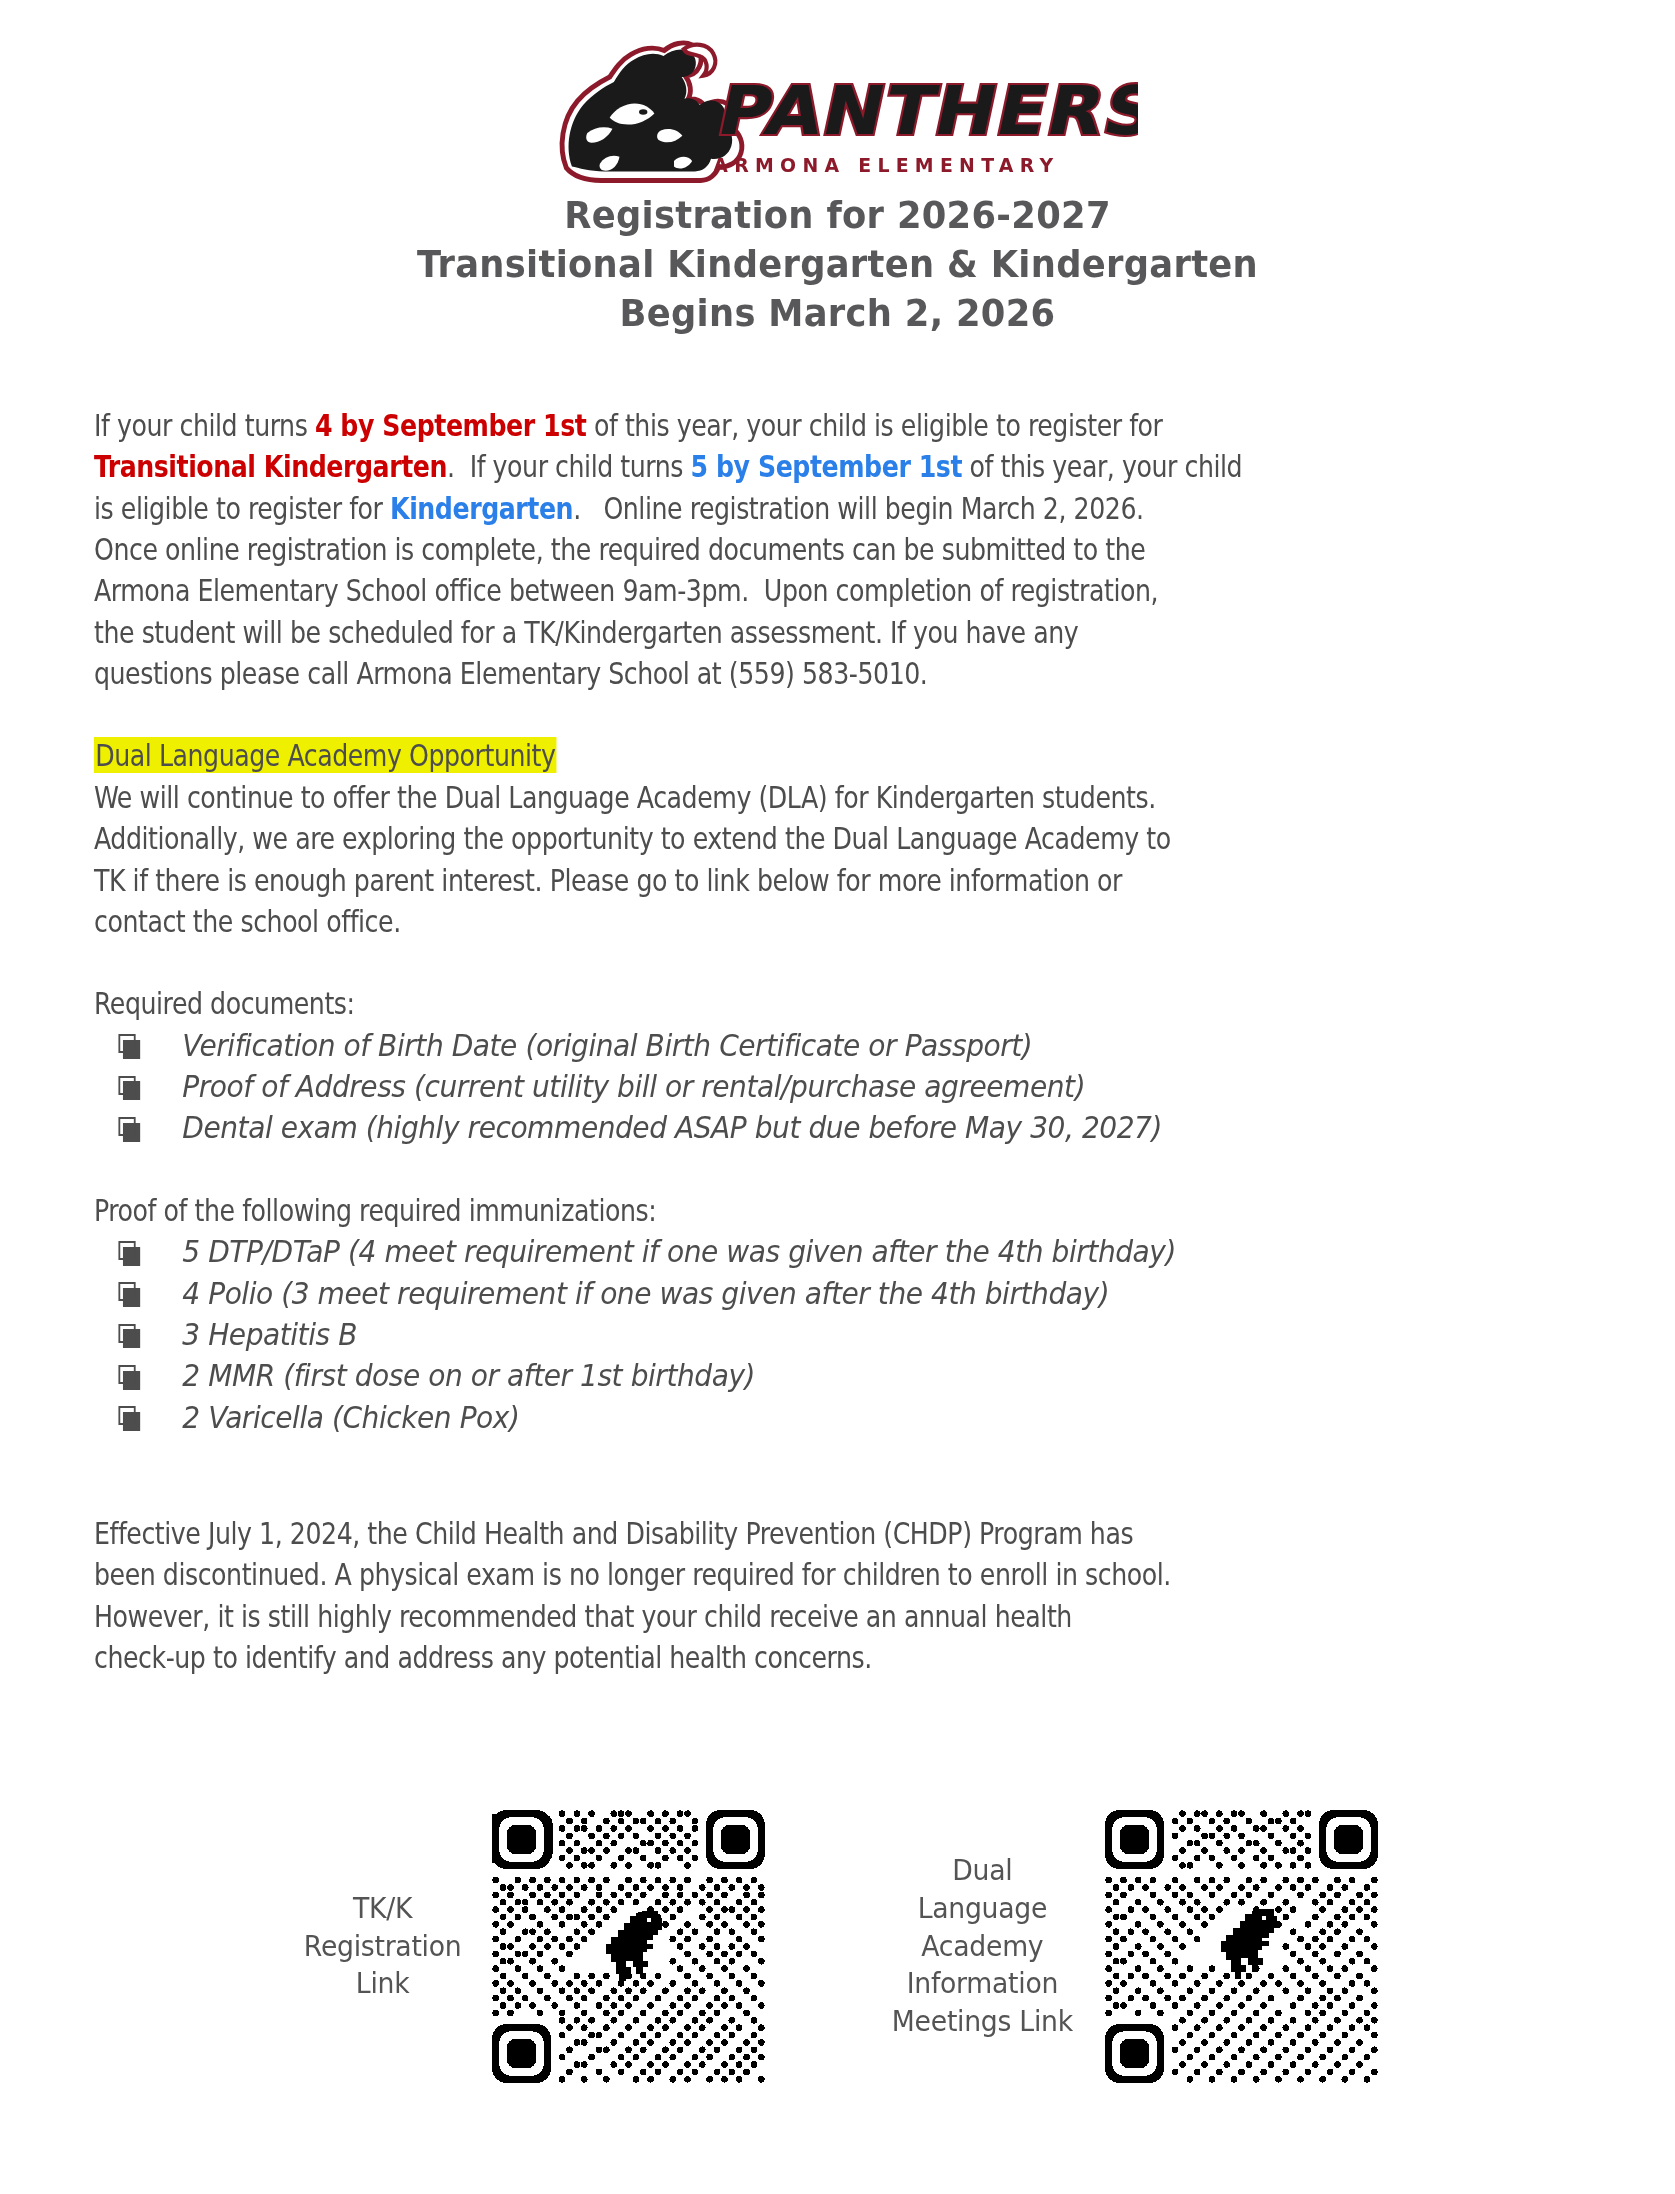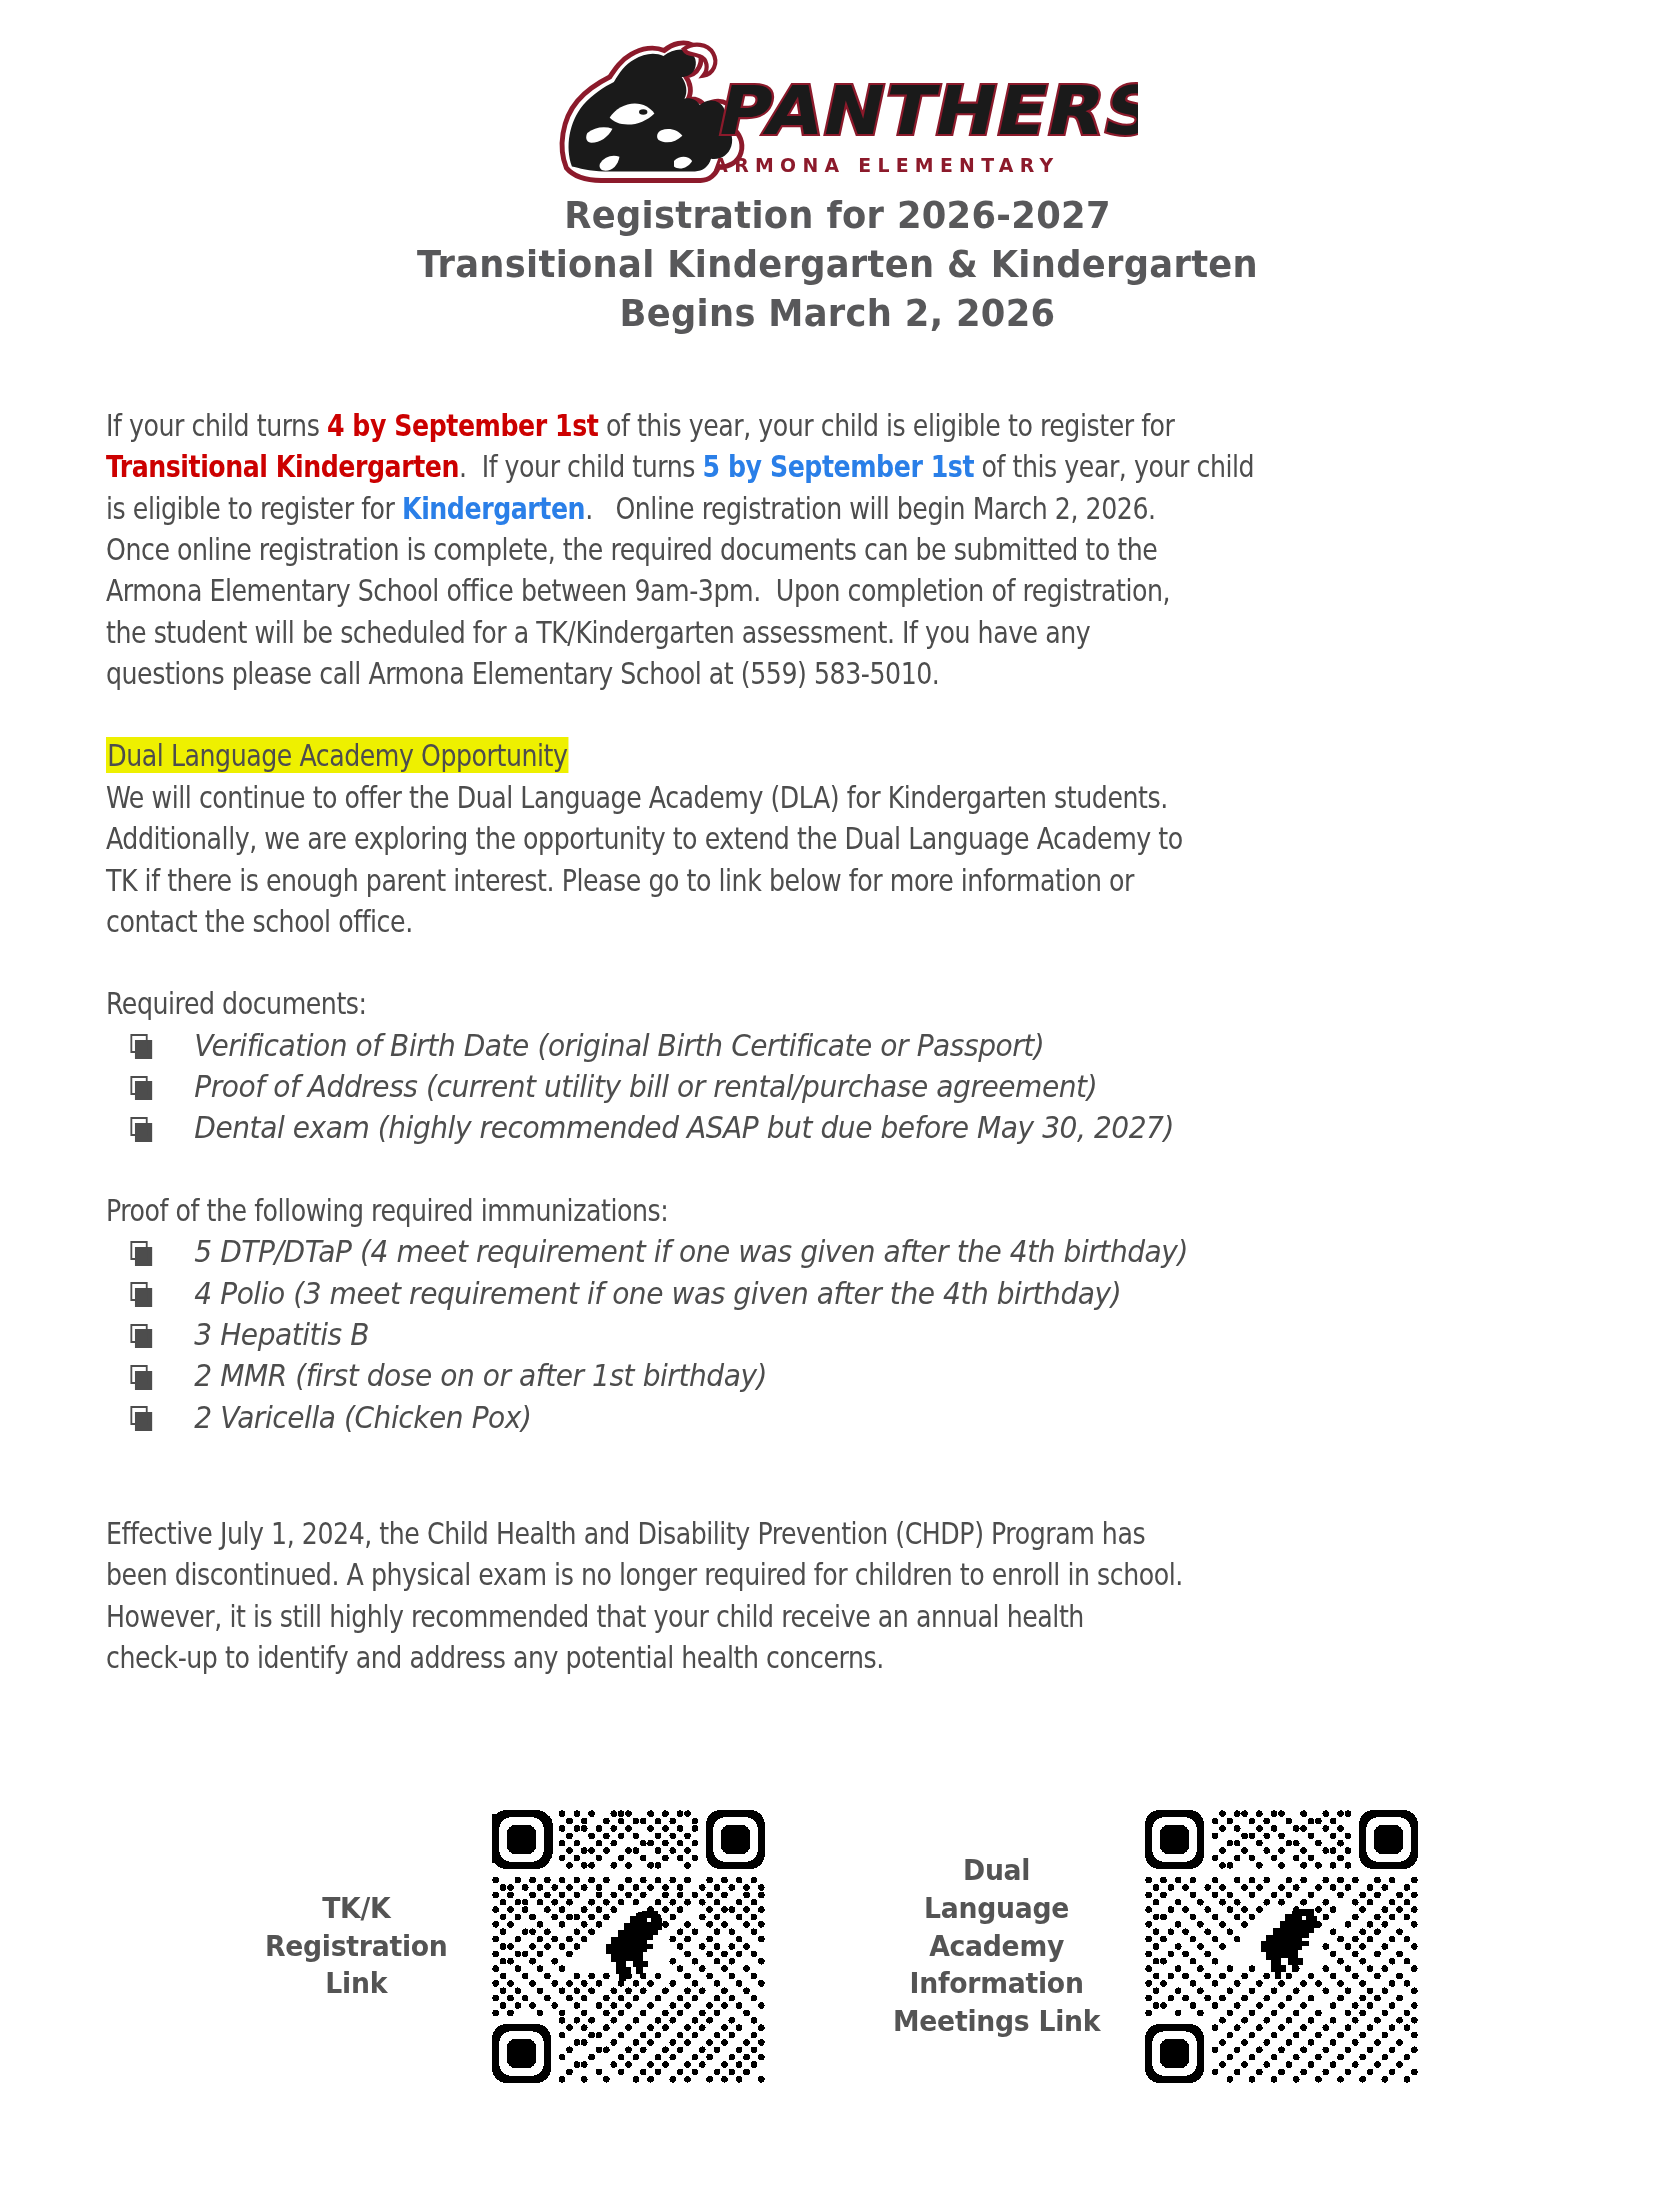--- a/index.html
+++ b/index.html
@@ -36,21 +36,21 @@
     font-weight: bold;
     font-size: 38px;
     line-height: 1.30;
     letter-spacing: 0.3px;
     transform: scaleX(0.93);
   }
   .title-line { display: block; white-space: nowrap; }
 
   
   .body-wrap {
-    margin: 12px;
+    margin: 0;
     padding: 0 84px 0 94px;
     box-sizing: border-box;
   }
   .para {
     font-size: 31px;
     line-height: 1.335;
     color: #4d4d4d;
     font-family: "DejaVu Sans", sans-serif;
     font-stretch: condensed;
     letter-spacing: -0.5px;
@@ -127,22 +127,21 @@
     width: 1675px;
     display: flex;
     justify-content: center;
     gap: 119px;
     padding: 0 126px;
     box-sizing: border-box;
   }
   .qr-group {
     display: flex;
     align-items: center;
-    gap: 36px;
-    font-weight: bold;
+    gap: 24px;
   }
   .qr-label {
     font-family: "DejaVu Sans", sans-serif;
     font-size: 29px;
     line-height: 1.30;
     color: #545454;
     text-align: center;
     letter-spacing: -0.3px;
     white-space: pre-line;
     transform: scaleX(0.92);

